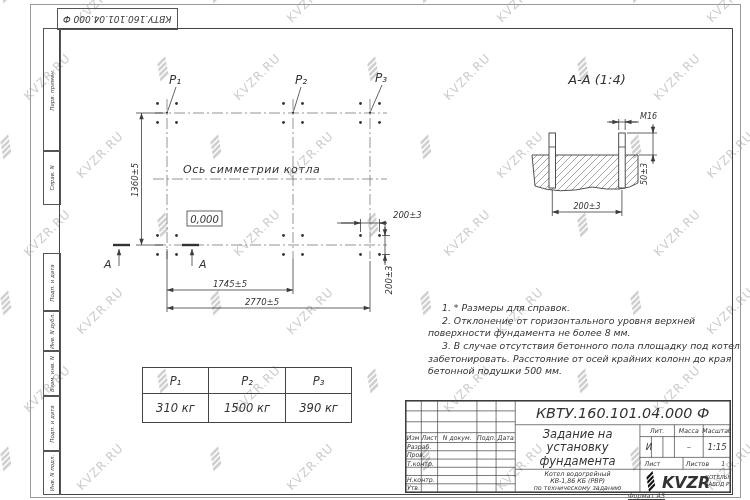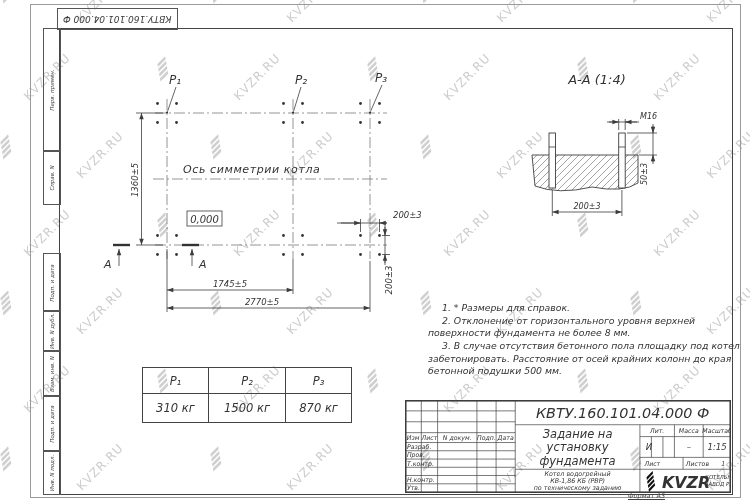--- a/index.html
+++ b/index.html
@@ -453,21 +453,21 @@
 <table class="loads">
   <tbody>
       <tr>
     <td>P₁</td>
     <td>P₂</td>
     <td>P₃</td>
   </tr>
   <tr>
     <td>310 кг</td>
     <td>1500 кг</td>
-    <td>870 кг</td>
+    <td>390 кг</td>
   </tr>
 </tbody>
   </table>
 
 <div class="layer notes">
   <p>1. * Размеры для справок.</p>
   <p>2. Отклонение от горизонтального уровня верхней поверхности фундамента не более 8 мм.</p>
   <p>3. В случае отсутствия бетонного пола площадку под котел забетонировать. Расстояние от осей крайних колонн до края бетонной подушки 500 мм.</p>
 </div>
 

